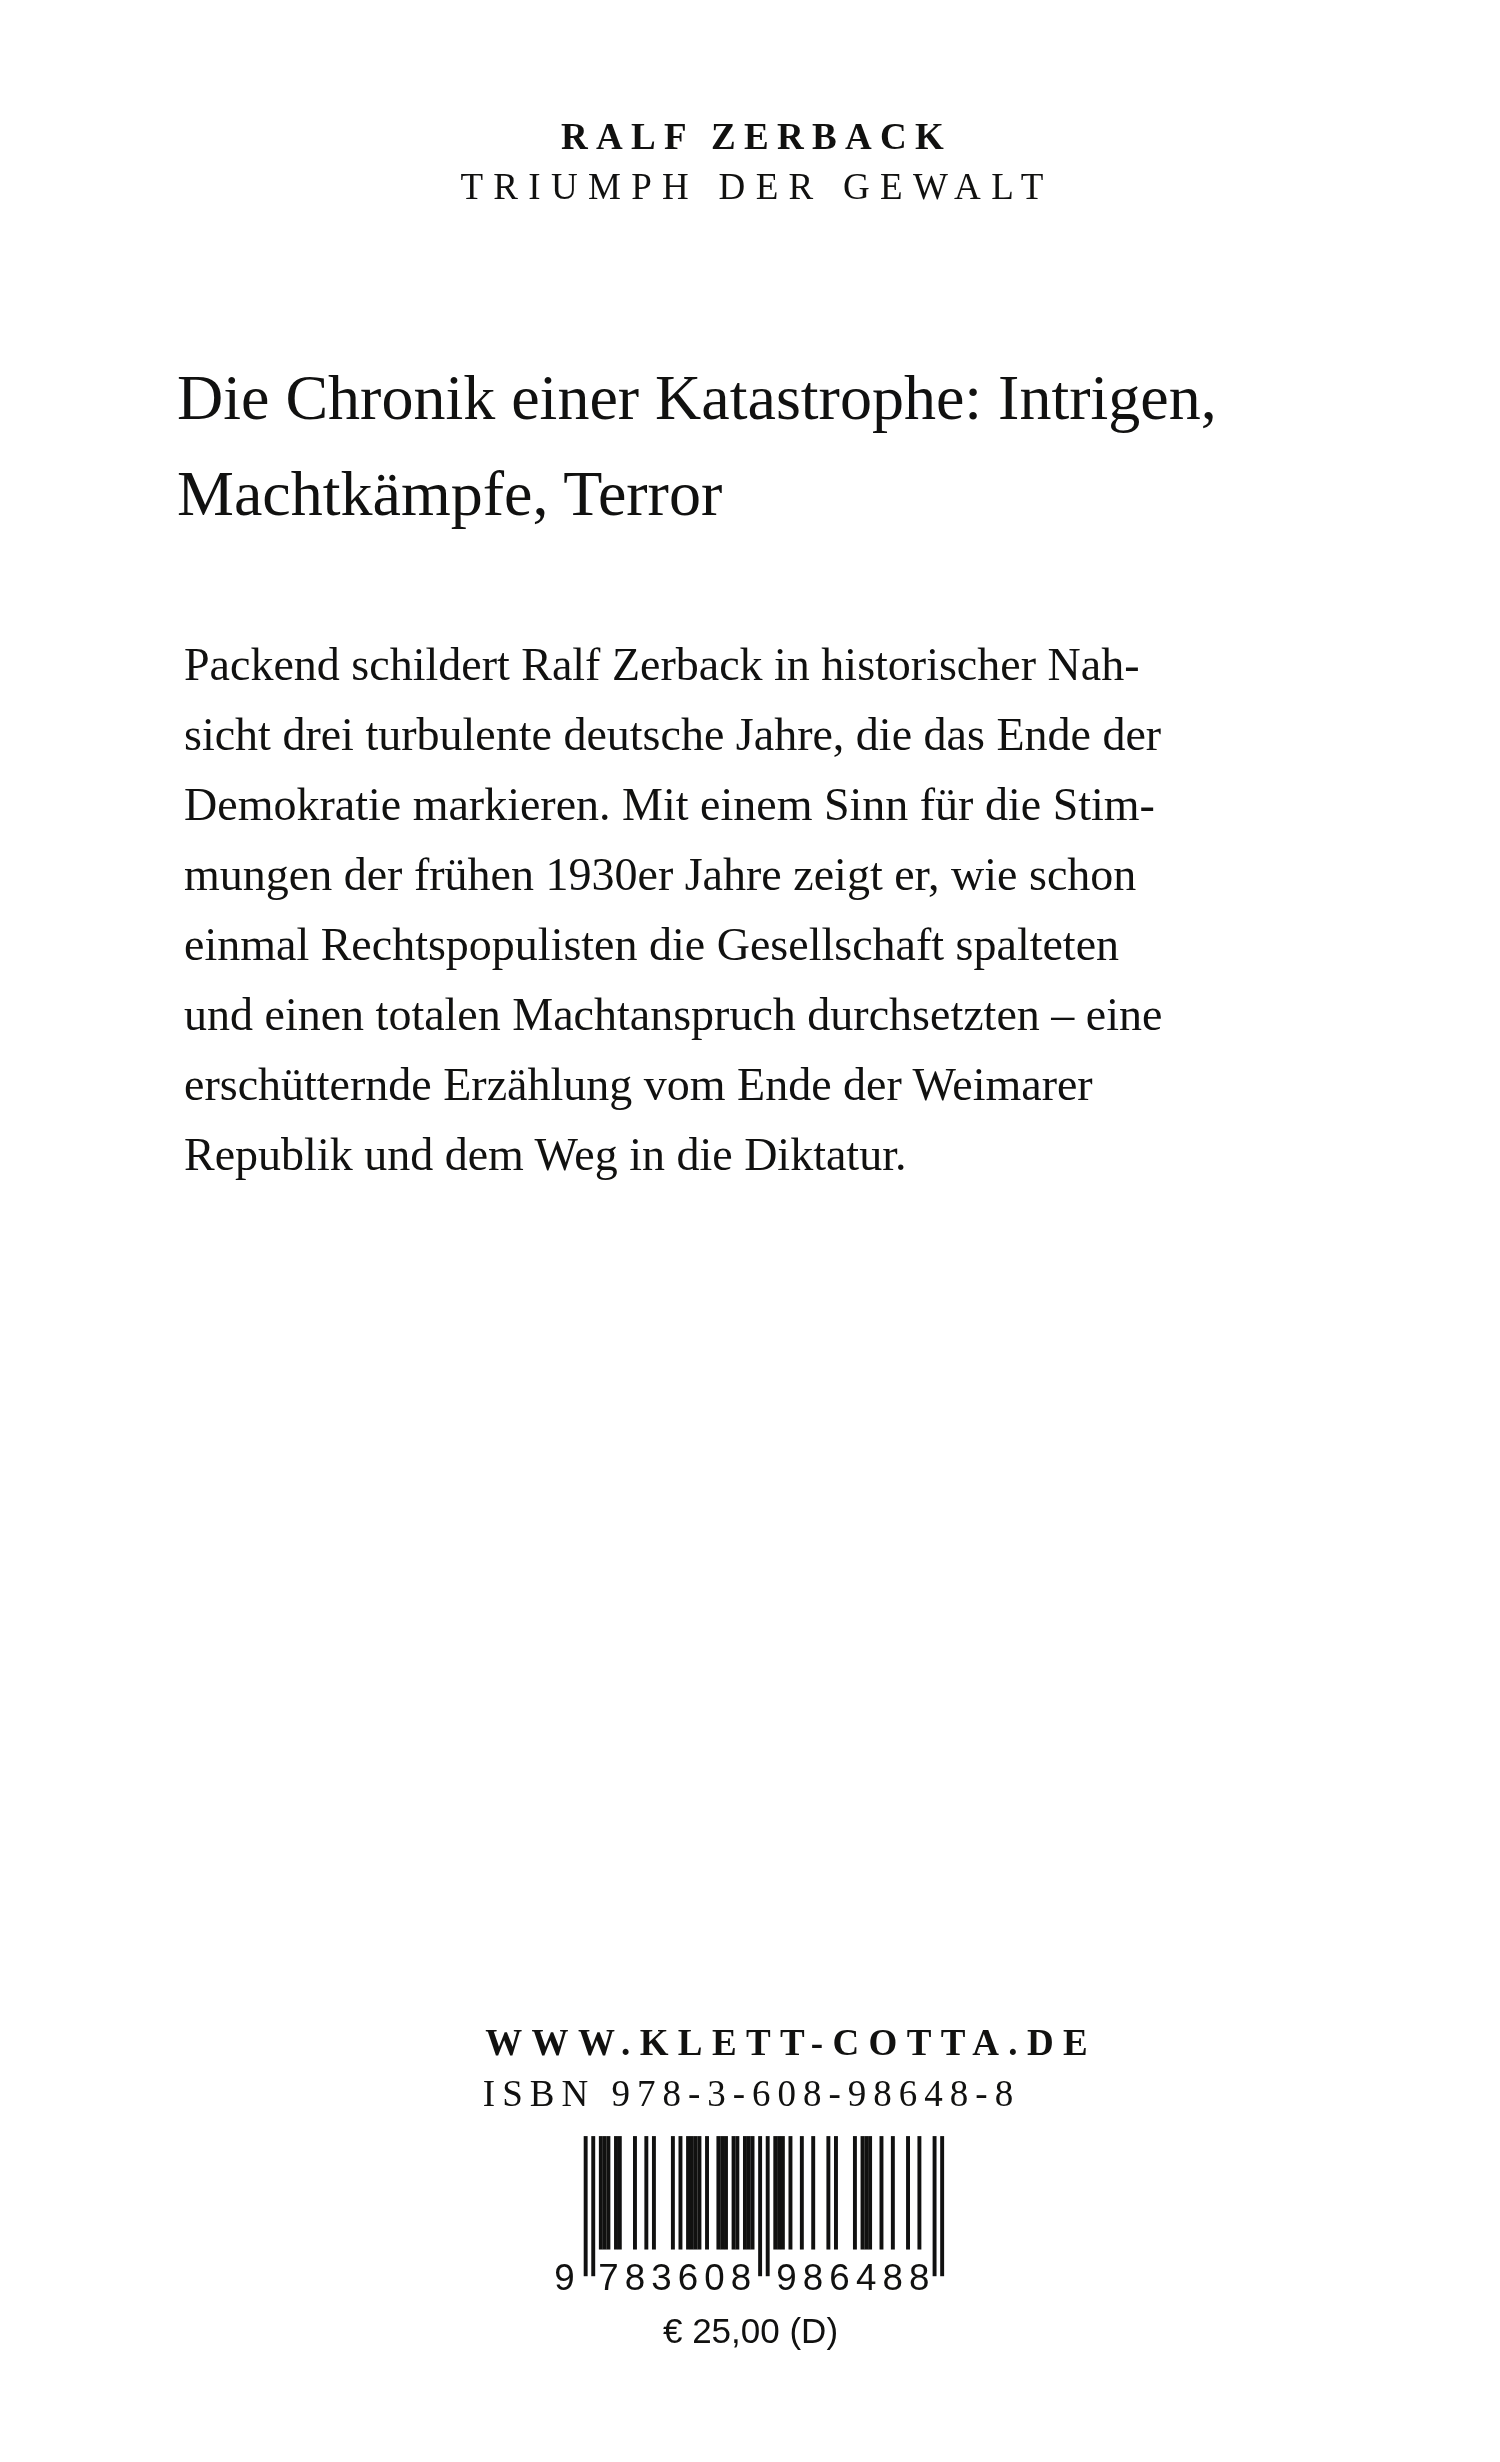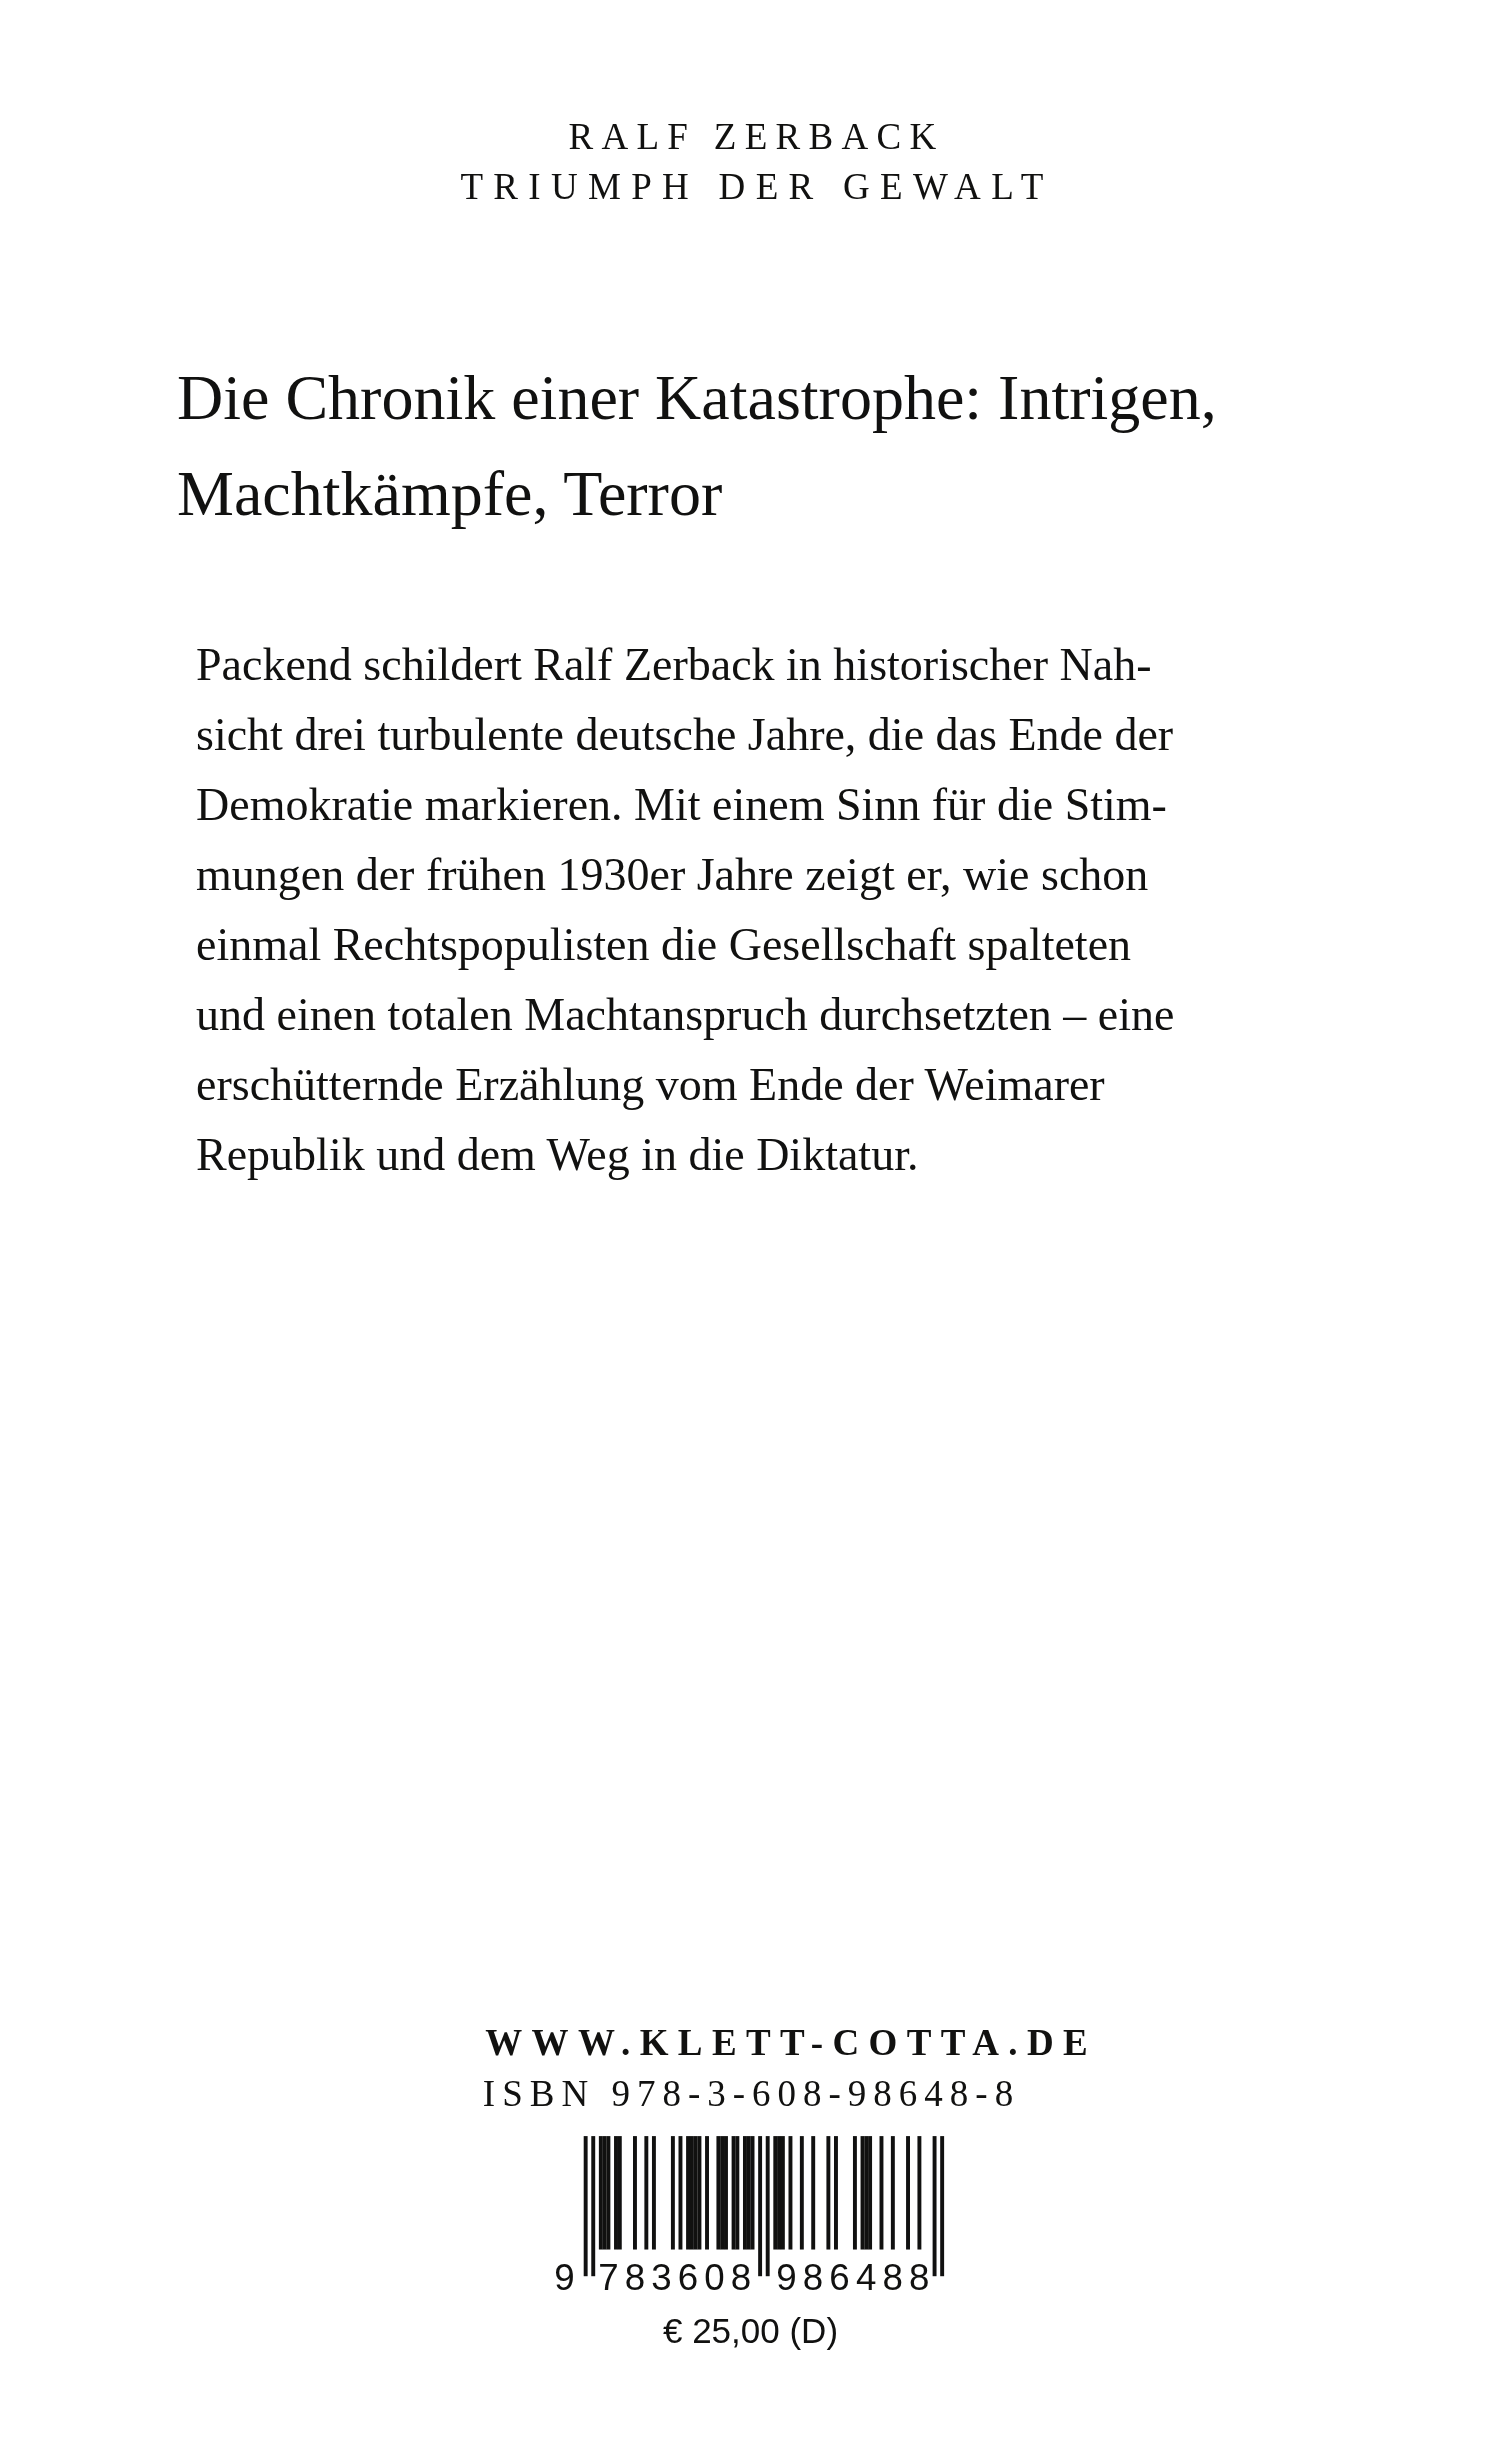--- a/index.html
+++ b/index.html
@@ -20,21 +20,21 @@
   .center-line {
     left: 0;
     width: 1501px;
     text-align: center;
     line-height: 1.107;
   }
 
   .author {
     top: 117px;
     font-size: 37px;
-    font-weight: normal;
+    font-weight: bold;
     letter-spacing: 8.3px;
     padding-left: 12px;
     box-sizing: border-box;
   }
   .title {
     top: 167px;
     font-size: 37px;
     font-weight: normal;
     letter-spacing: 10.3px;
     padding-left: 13px;
@@ -44,21 +44,21 @@
   .headline {
     left: 177px;
     top: 350px;
     font-size: 64px;
     line-height: 96px;
     font-family: Liberation Serif, serif;
   }
   .headline .hl-line { display: block; white-space: nowrap; }
 
   .blurb {
-    left: 196px;
+    left: 184px;
     top: 630px;
     font-size: 46px;
     line-height: 70px;
   }
   .blurb .bl-line { display: block; white-space: nowrap; }
 
   .url {
     top: 2023px;
     font-size: 37px;
     font-weight: bold;

